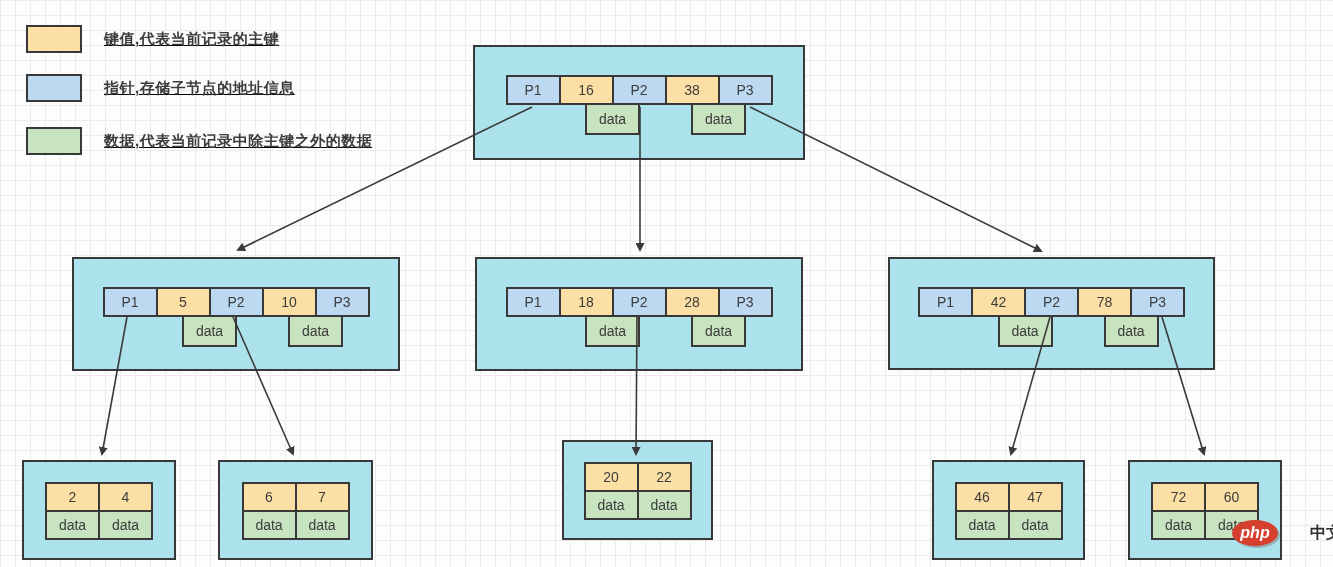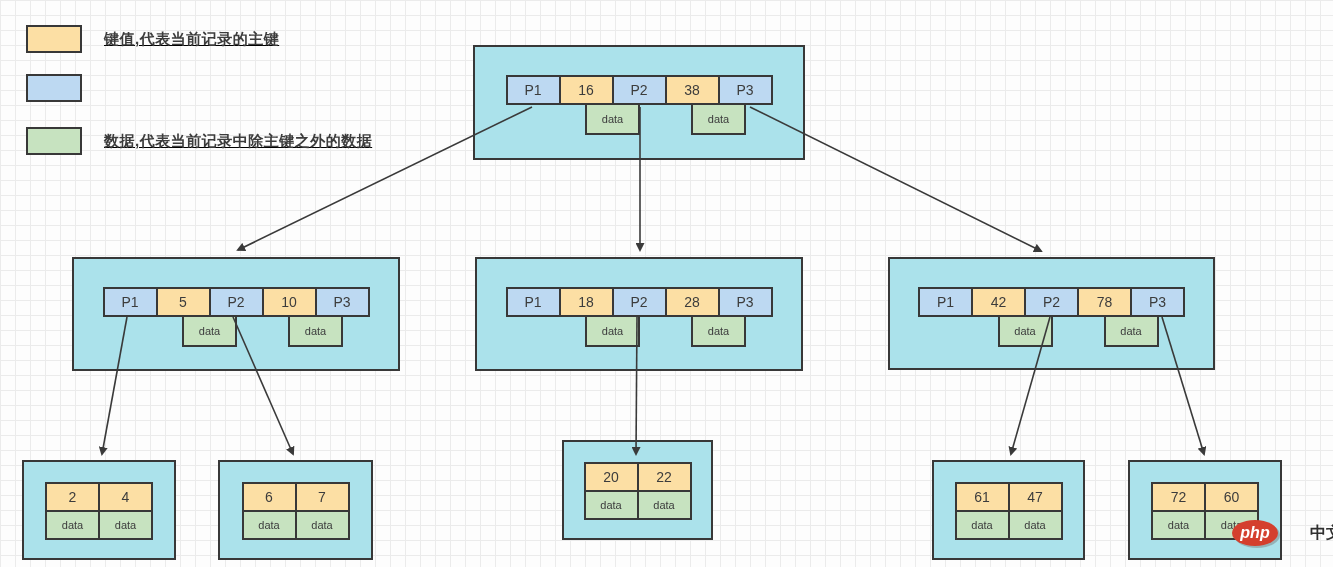--- a/index.html
+++ b/index.html
@@ -44,21 +44,21 @@
     font-size:14px;color:#3c3c3c;
     flex:0 0 auto;
     text-align:center;
   }
   .cellrow .cell + .cell{margin-left:-2px;}
   .leafrow .cell + .cell{margin-left:-2px;}
   .datarow{margin-top:-2px;}
   .leafrow + .leafrow{margin-top:-2px;}
   .ptr{background:#BDD9F2;}
   .key{background:#FCDFA4;}
-  .dat{background:#C7E3C0;height:32px;font-size:11px;}
+  .dat{background:#C7E3C0;height:32px;font-size:14px;}
   .leaf .dat{height:30px;}
   .spacer{flex:0 0 auto;height:1px;}
   .sp1{width:53px;}
   .sp2{width:51px;}
 
   
   #edges{position:absolute;left:0;top:0;pointer-events:none;}
 
   
   .watermark{position:absolute;left:1232px;top:520px;display:flex;align-items:center;z-index:5;gap:24px;}
@@ -75,20 +75,21 @@
 <body>
 
 <div id="canvas">
 
   <div class="legend-row" style="top:25px;">
     <div class="legend-swatch sw-key"></div>
     <div class="legend-label">键值,代表当前记录的主键</div>
   </div>
   <div class="legend-row" style="top:74px;">
     <div class="legend-swatch sw-ptr"></div>
+    <div class="legend-label">指针,存储子节点的地址信息</div>
   </div>
   <div class="legend-row" style="top:127px;align-items:center;">
     <div class="legend-swatch sw-data"></div>
     <div class="legend-label">数据,代表当前记录中除主键之外的数据</div>
   </div>
 
   <div class="inode" style="left:473px;top:45px;width:332px;height:115px;">
     <div class="cellrow">
       <div class="cell ptr">P1</div>
       <div class="cell key">16</div>
@@ -180,21 +181,21 @@
       <div class="cell key">22</div>
     </div>
     <div class="leafrow">
       <div class="cell dat">data</div>
       <div class="cell dat">data</div>
     </div>
   </div>
 
   <div class="leaf" style="left:932px;top:460px;width:153px;height:100px;">
     <div class="leafrow">
-      <div class="cell key">61</div>
+      <div class="cell key">46</div>
       <div class="cell key">47</div>
     </div>
     <div class="leafrow">
       <div class="cell dat">data</div>
       <div class="cell dat">data</div>
     </div>
   </div>
 
   <div class="leaf" style="left:1128px;top:460px;width:154px;height:100px;">
     <div class="leafrow">

